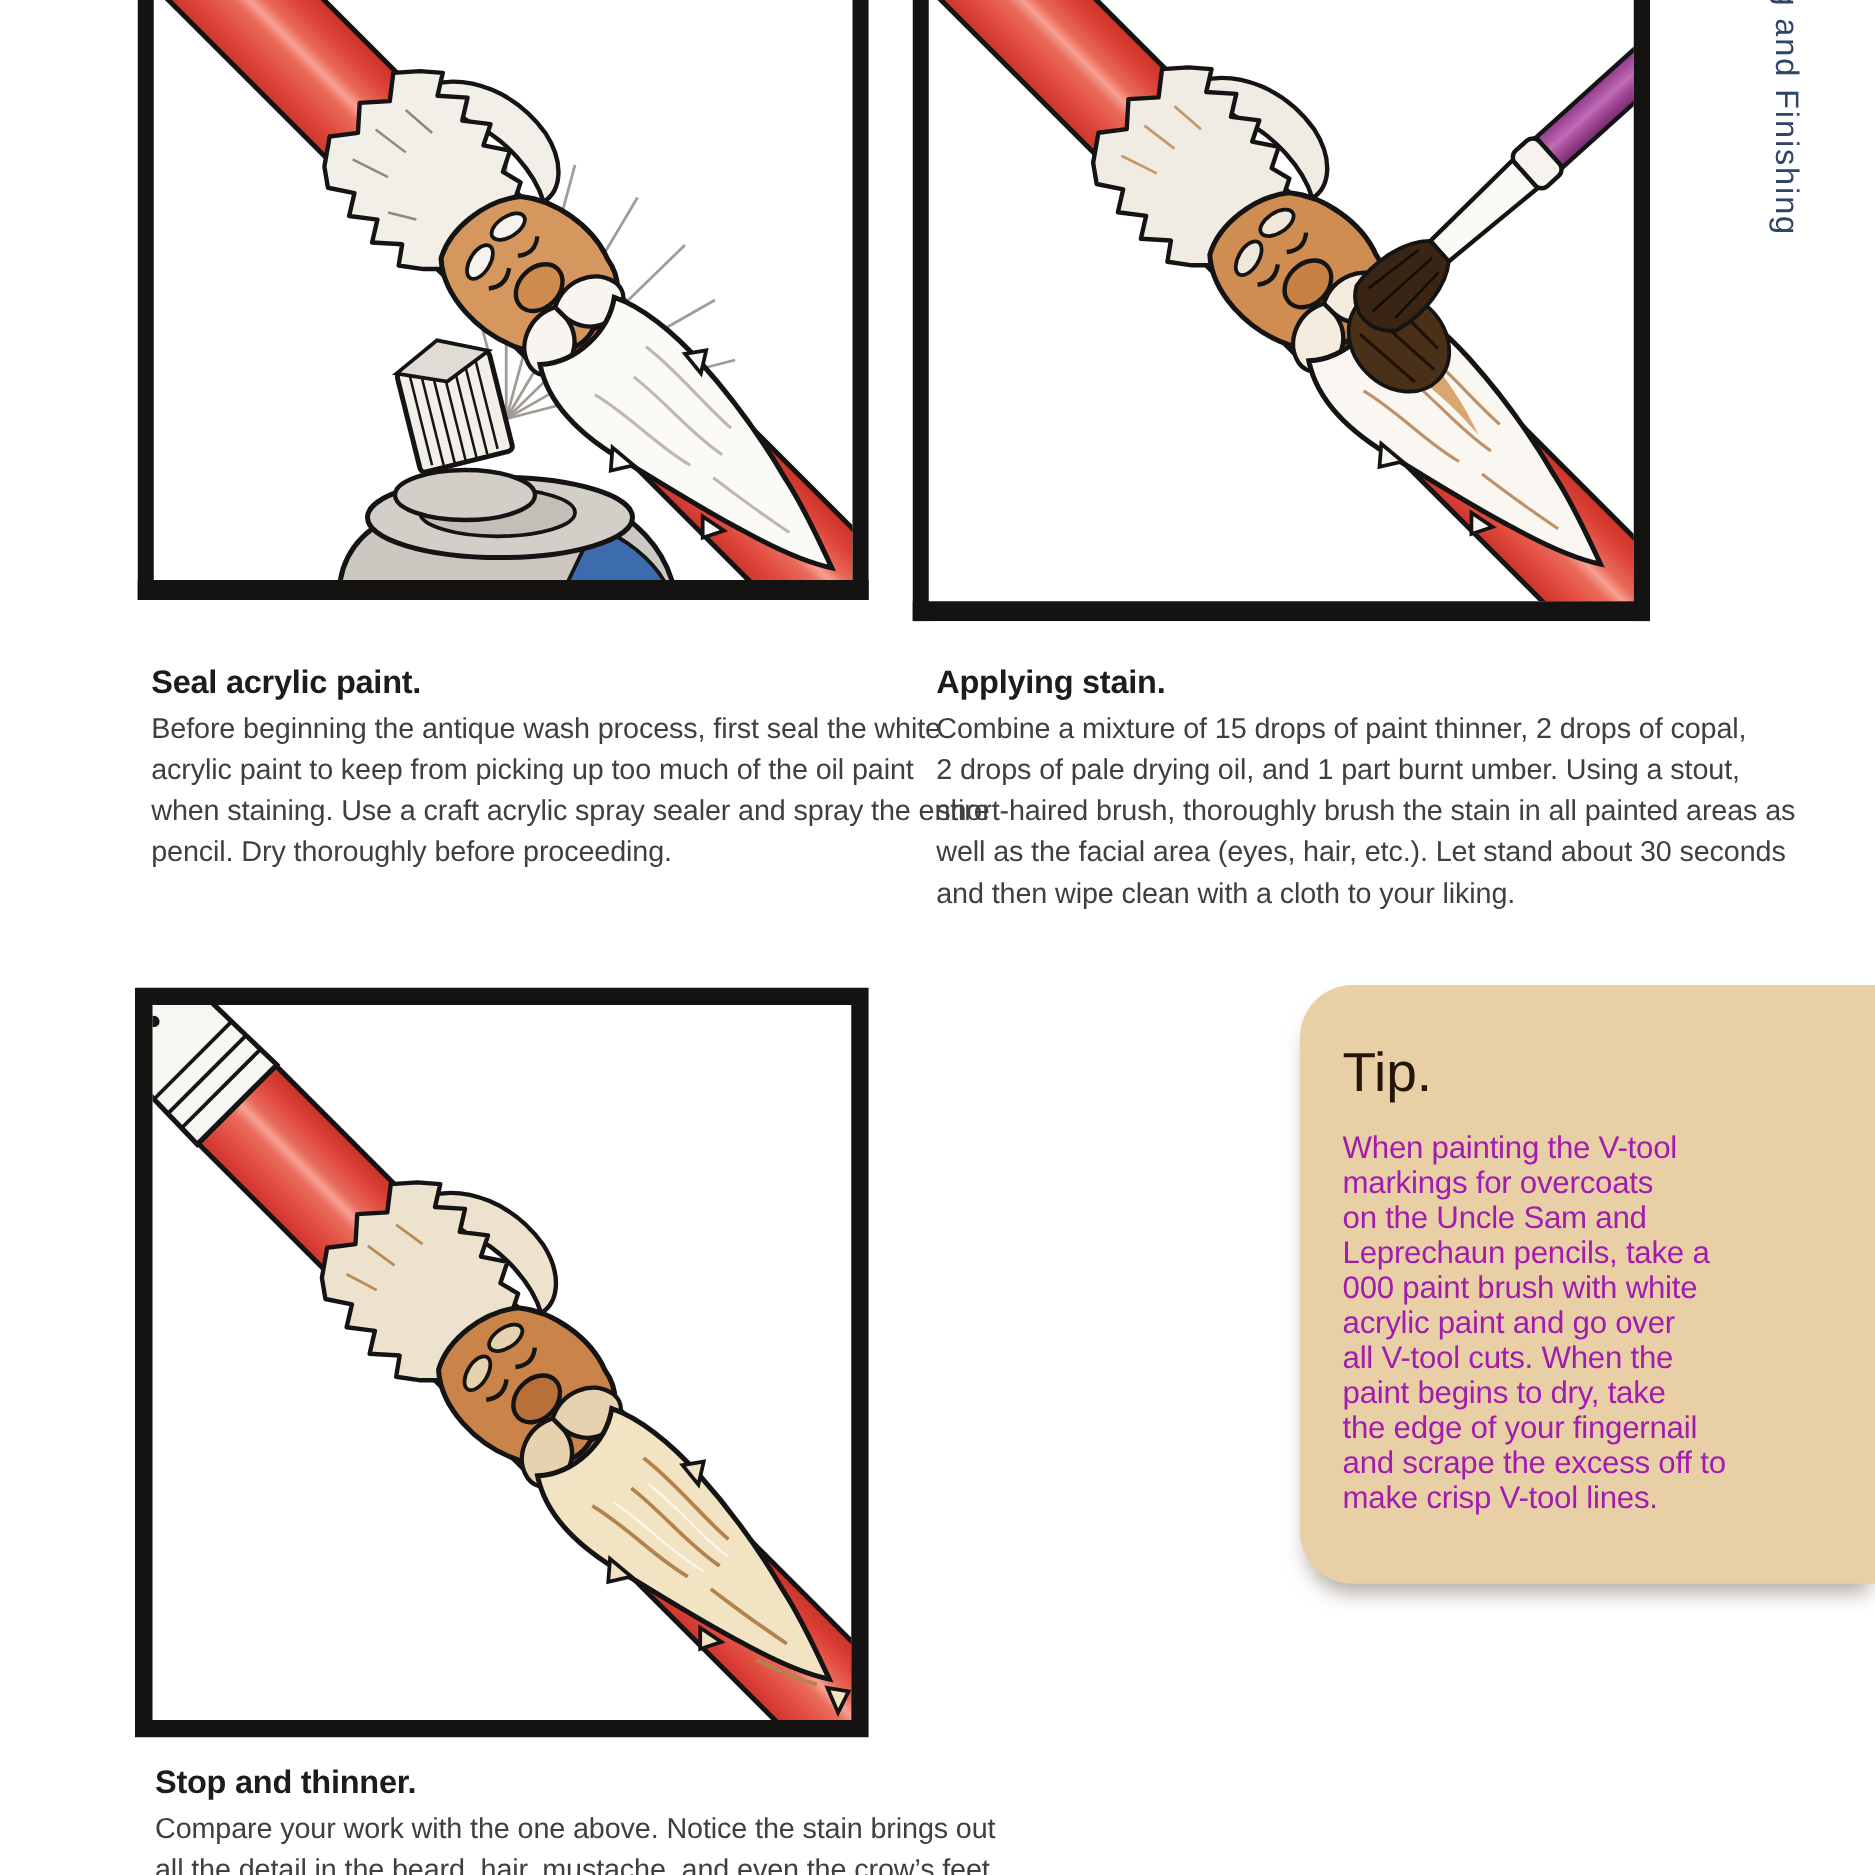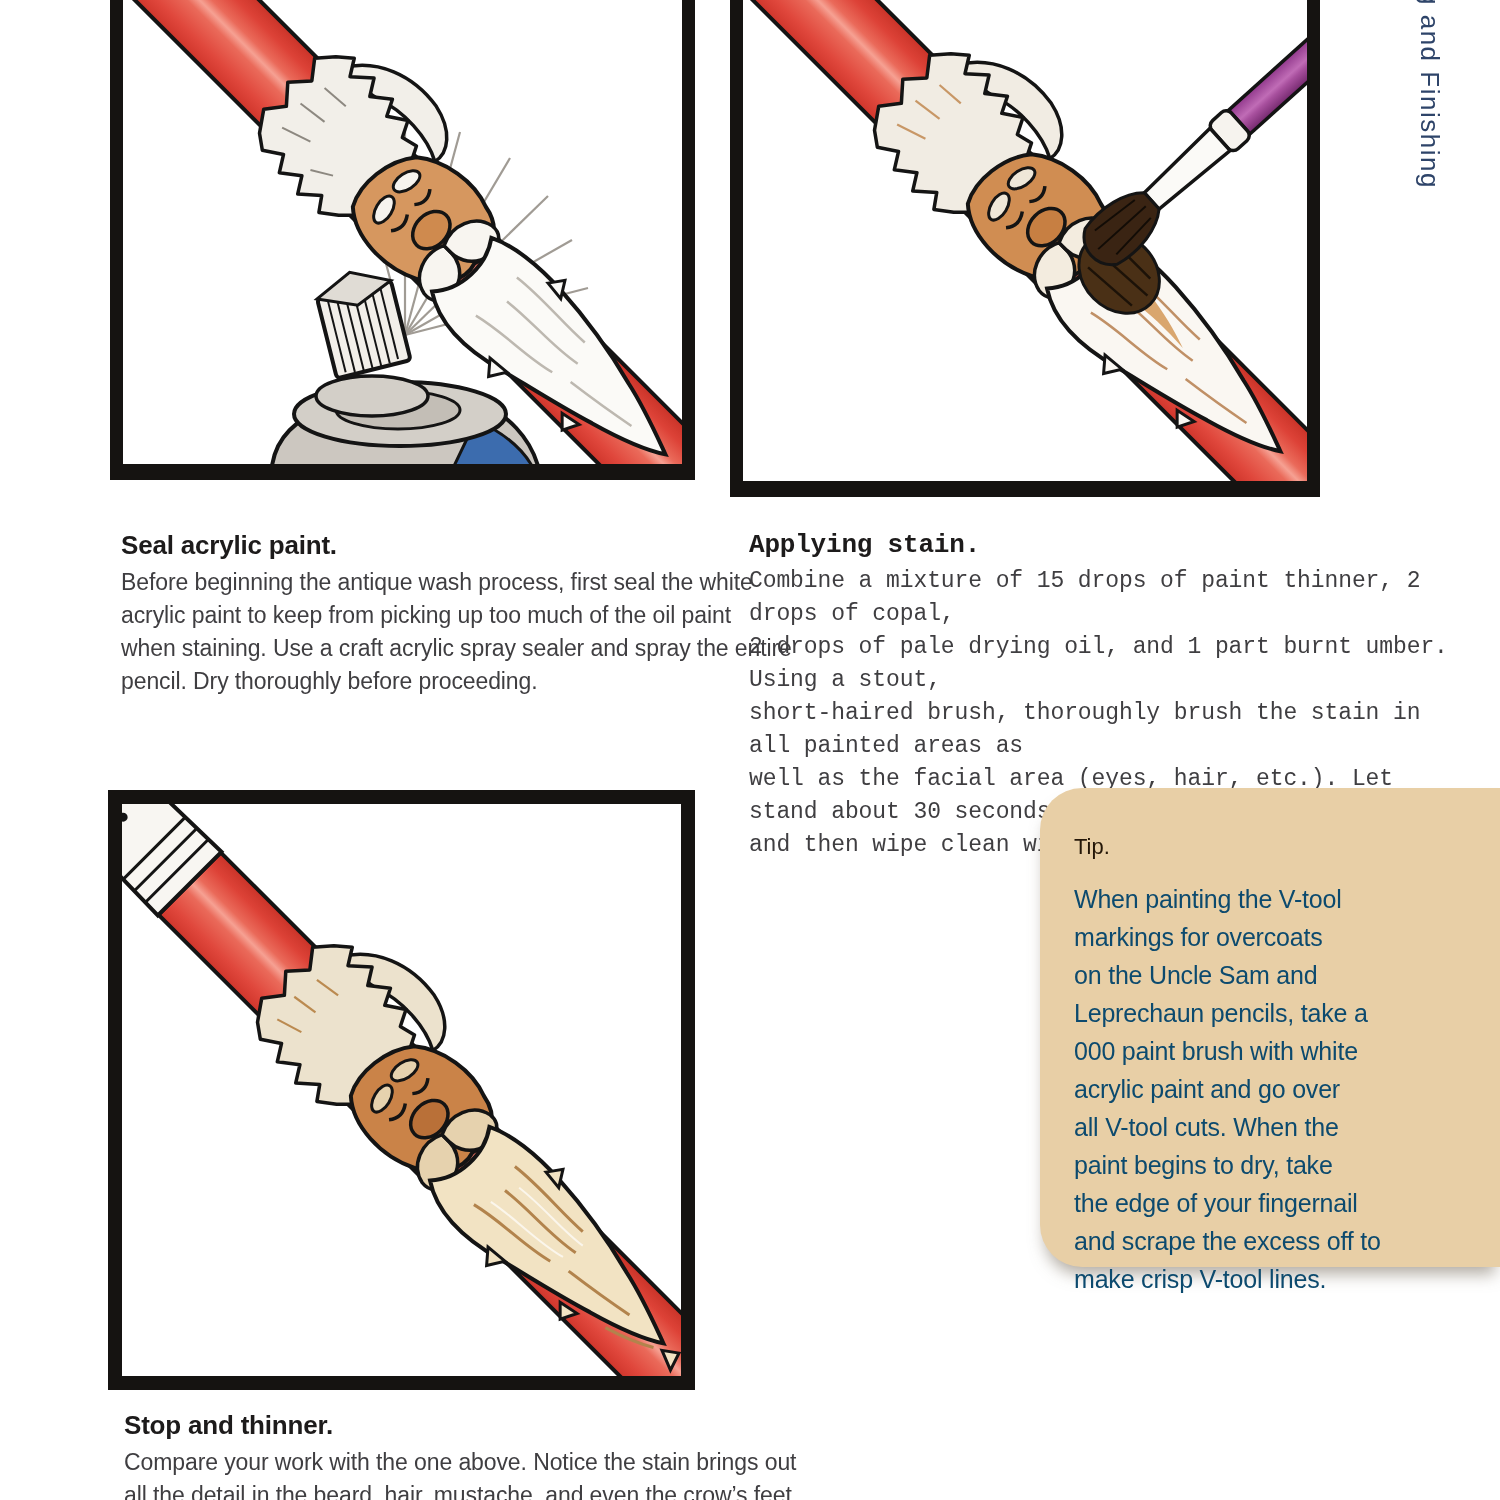--- a/index.html
+++ b/index.html
@@ -4,28 +4,28 @@
 <style>
   html,body{margin:0;padding:0;background:#ffffff;}
   .page{position:relative;width:1500px;height:1500px;background:#ffffff;overflow:hidden;
         font-family:"Liberation Sans",sans-serif;}
   .panel{position:absolute;}
   #panel-seal{left:110px;top:0;width:585px;height:480px;}
   #panel-stain{left:730px;top:0;width:590px;height:497px;}
   #panel-compare{left:108px;top:790px;width:587px;height:600px;}
   .caption{position:absolute;width:720px;margin-left:24px;}
   #caption-seal{left:97px;top:530px;}
-  #caption-stain{left:725px;top:530px;font-family:Liberation Mono, monospace;}
+  #caption-stain{left:725px;top:530px;}
   #caption-compare{left:100px;top:1410px;width:680px;}
   .caption h3{margin:0 0 5px 0;font-size:26px;font-weight:700;color:#1d1b1b;letter-spacing:-0.2px;}
   .caption p{margin:0;font-size:23px;line-height:33px;color:#3f3e41;letter-spacing:-0.1px;white-space:pre-line;}
   .tipbox{position:absolute;left:1040px;top:788px;width:460px;height:479px;background:#e8cfa6;
           border-radius:42px 0 0 42px;box-shadow:0 12px 16px -5px rgba(115,104,88,0.55);}
-  .tip-title{margin:46px 0 20px 34px;font-size:22px;font-weight:400;color:#241708;}
-  .tip-body{margin:0 16px 0 34px;font-size:25px;line-height:38px;color:#0c4a6e;
+  .tip-title{margin:46px 0 20px 34px;font-size:44px;font-weight:400;color:#241708;}
+  .tip-body{margin:0 16px 0 34px;font-size:25px;line-height:28px;color:#a21caf;
             letter-spacing:-0.2px;white-space:pre-line;}
   .chapter-tab{position:absolute;left:1414px;top:-10px;writing-mode:vertical-rl;
                font-size:26px;letter-spacing:1.5px;color:#2e4469;}
 </style>
 </head>
 <body>
 
 <div class="page">
 
   <svg class="panel" id="panel-seal" viewBox="0 0 585 480">

